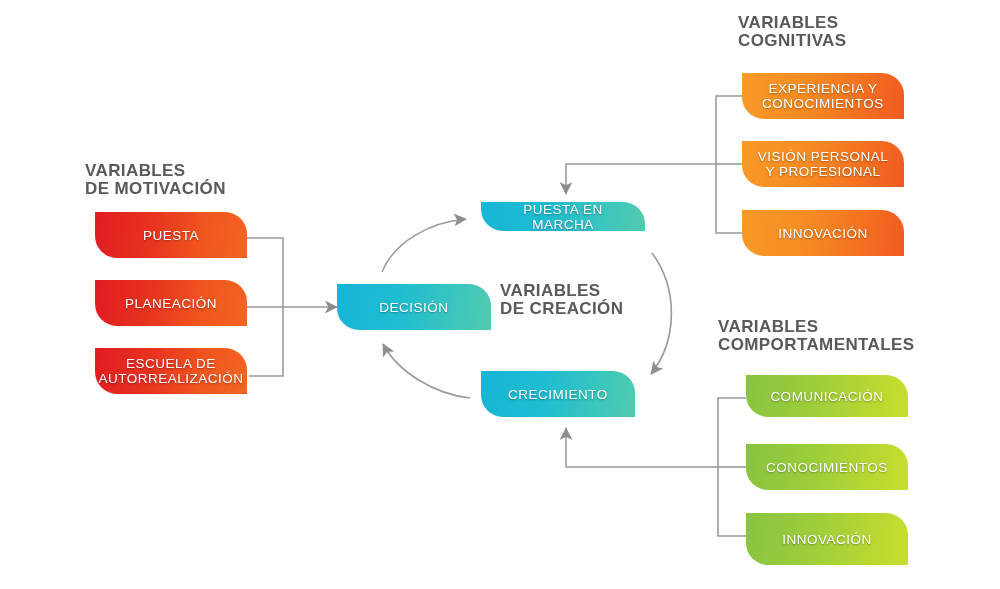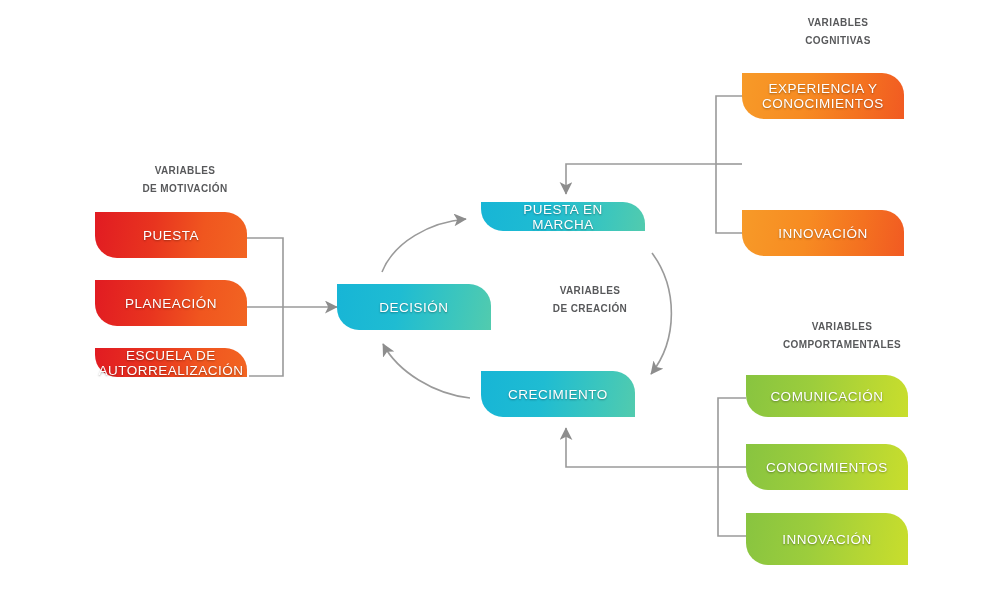--- a/index.html
+++ b/index.html
@@ -14,24 +14,23 @@
     position: relative;
     width: 1000px;
     height: 589px;
     background: #ffffff;
     overflow: hidden;
   }
 
   
   .group-title {
     position: absolute;
-    text-align: center;
     color: #58595b;
     font-family: "Liberation Sans", sans-serif;
-    font-size: 10px;
+    font-size: 17px;
     font-weight: 700;
     letter-spacing: 0.4px;
     line-height: 18px;
     white-space: pre-line;
     text-transform: uppercase;
     user-select: none;
   }
 
   
   .node {
@@ -148,39 +147,43 @@
 
   <div class="group-title" style="left:718px; top:318px; width:248px;">VARIABLES
 COMPORTAMENTALES</div>
 
   <div class="node red" style="left:95px; top:212px; width:152px; height:46px;">
     <span>PUESTA</span>
   </div>
   <div class="node red" style="left:95px; top:280px; width:152px; height:46px;">
     <span>PLANEACIÓN</span>
   </div>
-  <div class="node red" style="left:95px; top:348px; width:152px; height:29px;">
+  <div class="node red" style="left:95px; top:348px; width:152px; height:46px;">
     <span>ESCUELA DE
 AUTORREALIZACIÓN</span>
   </div>
 
   <div class="node cyan" style="left:337px; top:284px; width:154px; height:46px;">
     <span>DECISIÓN</span>
   </div>
   <div class="node cyan" style="left:481px; top:202px; width:164px; height:29px;">
     <span>PUESTA EN MARCHA</span>
   </div>
   <div class="node cyan" style="left:481px; top:371px; width:154px; height:46px;">
     <span>CRECIMIENTO</span>
   </div>
 
   <div class="node orange" style="left:742px; top:73px; width:162px; height:46px;">
     <span>EXPERIENCIA Y
 CONOCIMIENTOS</span>
   </div>
+  <div class="node orange" style="left:742px; top:141px; width:162px; height:46px;">
+    <span>VISIÓN PERSONAL
+Y PROFESIONAL</span>
+  </div>
   <div class="node orange" style="left:742px; top:210px; width:162px; height:46px;">
     <span>INNOVACIÓN</span>
   </div>
 
   <div class="node green" style="left:746px; top:375px; width:162px; height:42px;align-items:center;">
     <span>COMUNICACIÓN</span>
   </div>
   <div class="node green" style="left:746px; top:444px; width:162px; height:46px;">
     <span>CONOCIMIENTOS</span>
   </div>

